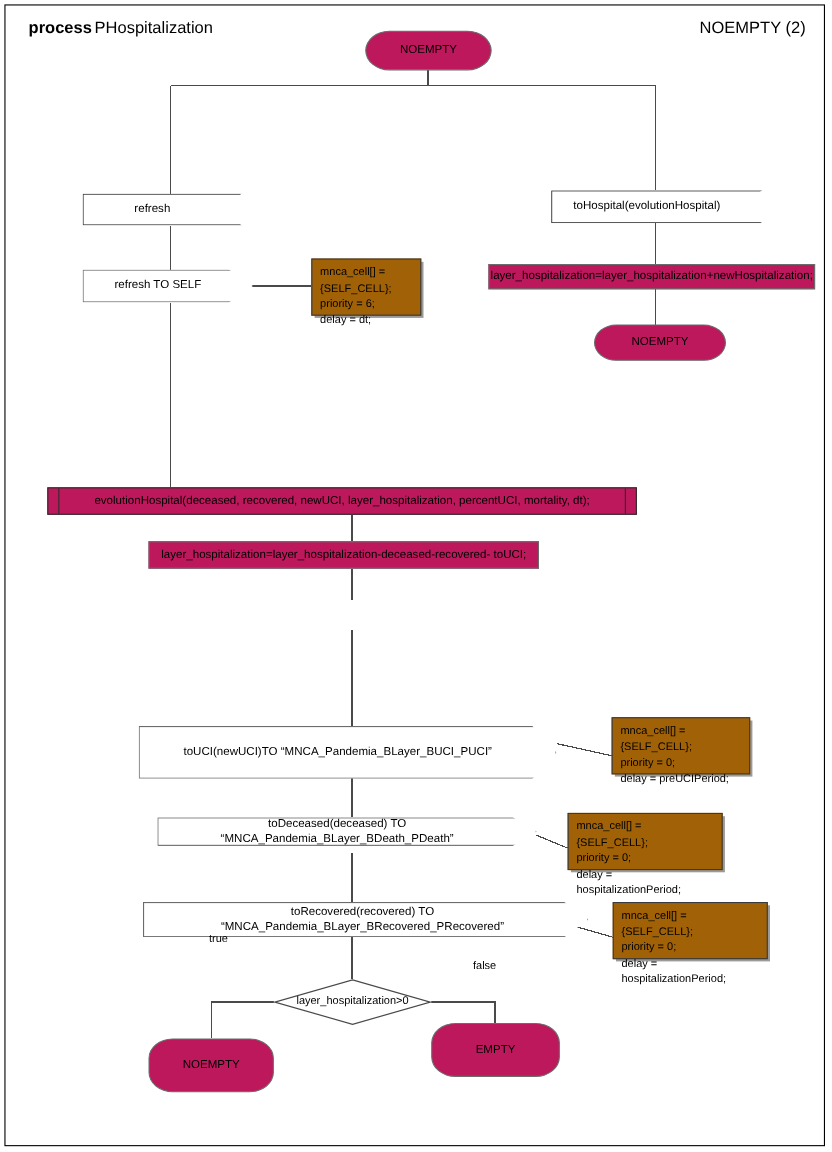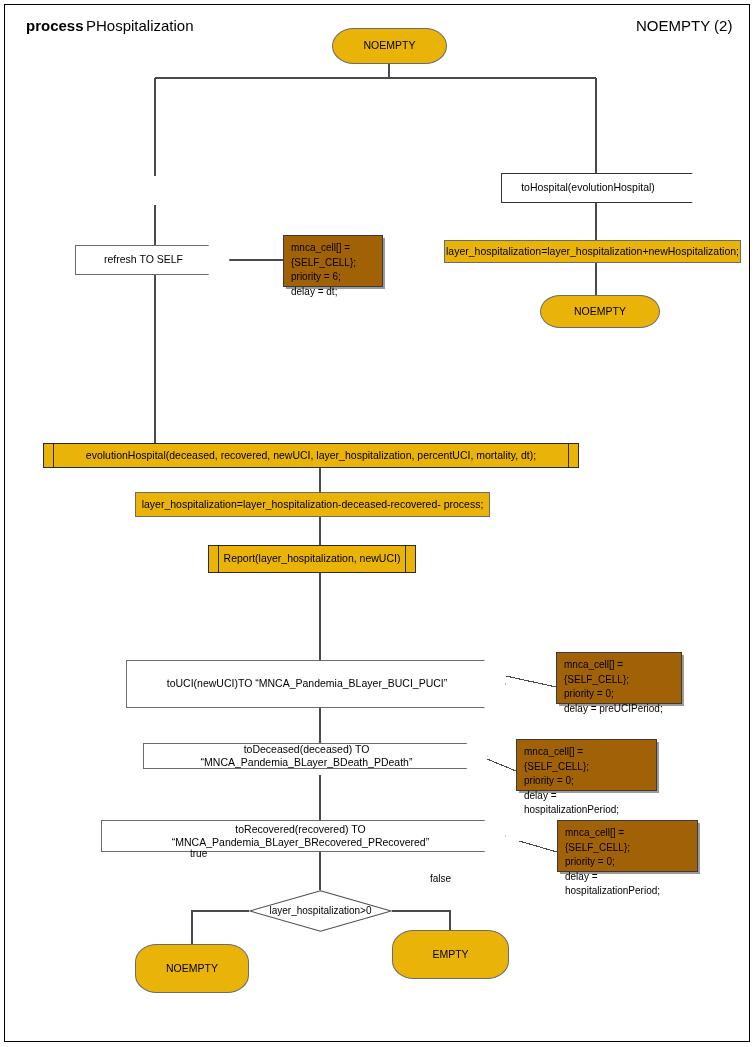--- a/index.html
+++ b/index.html
@@ -8,21 +8,21 @@
   #frame{position:absolute;left:4px;top:4px;width:746px;height:1038px;border:1px solid #000;box-sizing:border-box;}
 
   .hdr{position:absolute;font-size:15px;color:#000;white-space:nowrap;}
   .hdr.b{font-weight:bold;}
 
   
   #wires{position:absolute;left:0;top:0;width:756px;height:1047px;}
 
   
   .node{position:absolute;box-sizing:border-box;display:flex;align-items:center;justify-content:center;
-        font-size:10.5px;color:#000;text-align:center;background:#eab308;line-height:1.25;}
+        font-size:10.5px;color:#000;text-align:center;background:#be185d;line-height:1.25;}
 
   
   .terminal{border:1.3px solid #6b6b6b;border-radius:22px/18px;}
 
   
   .proc{border:1.3px solid #6b6b6b;}
 
   
   .subr{border:1.3px solid #2b2b2b;}
   .subr::before,.subr::after{content:"";position:absolute;top:0;bottom:0;width:0;border-left:1.3px solid #2b2b2b;}
@@ -97,20 +97,23 @@
       <path d="M249,911 L192,911 L192,944"></path>
 
       <path d="M392,911 L450,911 L450,930"></path>
     </g>
   </svg>
 
   <div class="node terminal" style="left:332px;top:28px;width:115px;height:36px;">
     <span class="lbl">NOEMPTY</span>
   </div>
 
+  <div class="node msgin" style="left:75px;top:176px;width:145px;height:29px;">
+    <span class="lbl">refresh</span>
+  </div>
 
   <div class="node msgout" style="left:75px;top:245px;width:155px;height:30px;">
     <span class="lbl">refresh TO SELF</span>
   </div>
 
   <div class="note" style="left:283px;top:235px;width:100px;height:52px;">mnca_cell[] = {SELF_CELL};
 priority = 6;
 delay = dt;</div>
 
   <div class="node msgin" style="left:501px;top:173px;width:192px;height:30px;">
@@ -123,42 +126,39 @@
 
   <div class="node terminal" style="left:540px;top:295px;width:120px;height:33px;">
     <span class="lbl">NOEMPTY</span>
   </div>
 
   <div class="node subr" style="left:43px;top:443px;width:536px;height:25px;">
     <span class="lbl">evolutionHospital(deceased, recovered, newUCI, layer_hospitalization, percentUCI, mortality, dt);</span>
   </div>
 
   <div class="node proc" style="left:135px;top:492px;width:355px;height:25px;">
-    <span class="lbl">layer_hospitalization=layer_hospitalization-deceased-recovered- process;</span>
+    <span class="lbl">layer_hospitalization=layer_hospitalization-deceased-recovered- toUCI;</span>
   </div>
 
-  <div class="node subr" style="left:208px;top:545px;width:208px;height:28px;">
-    <span class="lbl">Report(layer_hospitalization, newUCI)</span>
-  </div>
 
   <div class="node msgout" style="left:126px;top:660px;width:380px;height:48px;">
     <span class="lbl">toUCI(newUCI)TO “MNCA_Pandemia_BLayer_BUCI_PUCI”</span>
   </div>
   <div class="note" style="left:556px;top:652px;width:126px;height:52px;">mnca_cell[] = {SELF_CELL};
 priority = 0;
 delay = preUCIPeriod;</div>
 
   <div class="node msgout" style="left:143px;top:743px;width:345px;height:26px;">
     <span class="lbl">toDeceased(deceased) TO “MNCA_Pandemia_BLayer_BDeath_PDeath”</span>
   </div>
   <div class="note" style="left:516px;top:739px;width:141px;height:52px;">mnca_cell[] = {SELF_CELL};
 priority = 0;
 delay = hospitalizationPeriod;</div>
 
-  <div class="node msgout" style="left:101px;top:820px;width:405px;height:32px;padding-left:12px;">
+  <div class="node msgout" style="left:130px;top:820px;width:405px;height:32px;padding-left:12px;">
     <span class="lbl">toRecovered(recovered) TO “MNCA_Pandemia_BLayer_BRecovered_PRecovered”</span>
   </div>
   <div class="note" style="left:557px;top:820px;width:141px;height:52px;">mnca_cell[] = {SELF_CELL};
 priority = 0;
 delay = hospitalizationPeriod;</div>
 
   <div class="node decision" style="left:249px;top:890px;width:143px;height:42px;">
     <svg class="dshape" viewBox="0 0 143 42" preserveAspectRatio="none">
       <polygon points="71.5,0.8 142.2,21 71.5,41.2 0.8,21" fill="#fff" stroke="#4a4a4a" stroke-width="1.1"></polygon>
     </svg>

